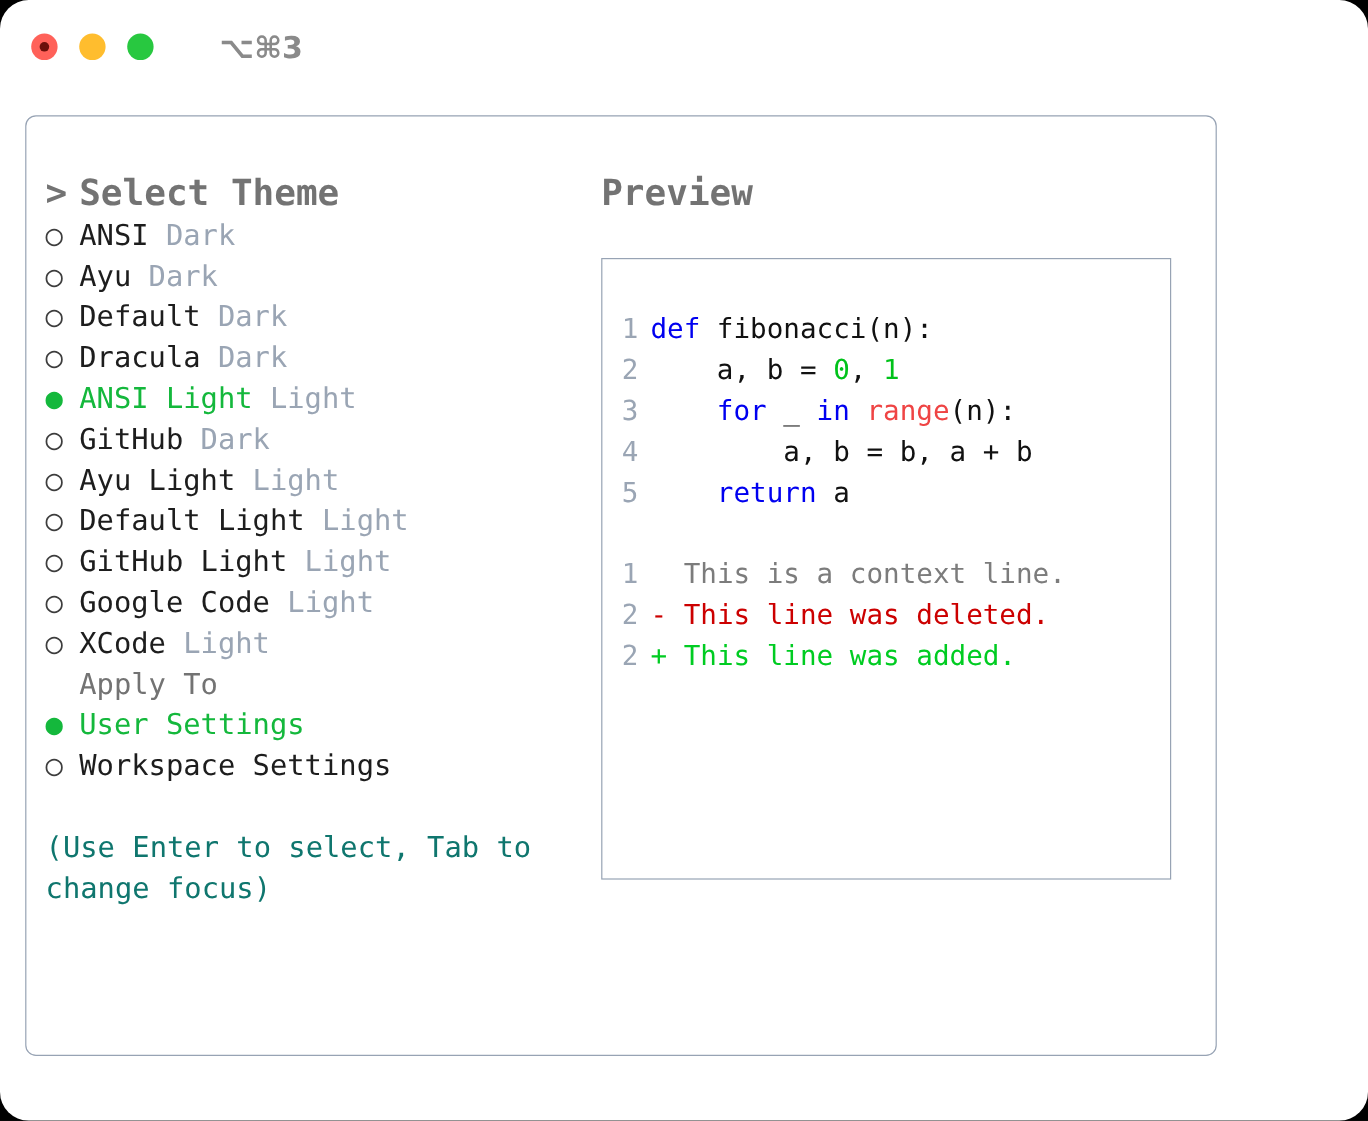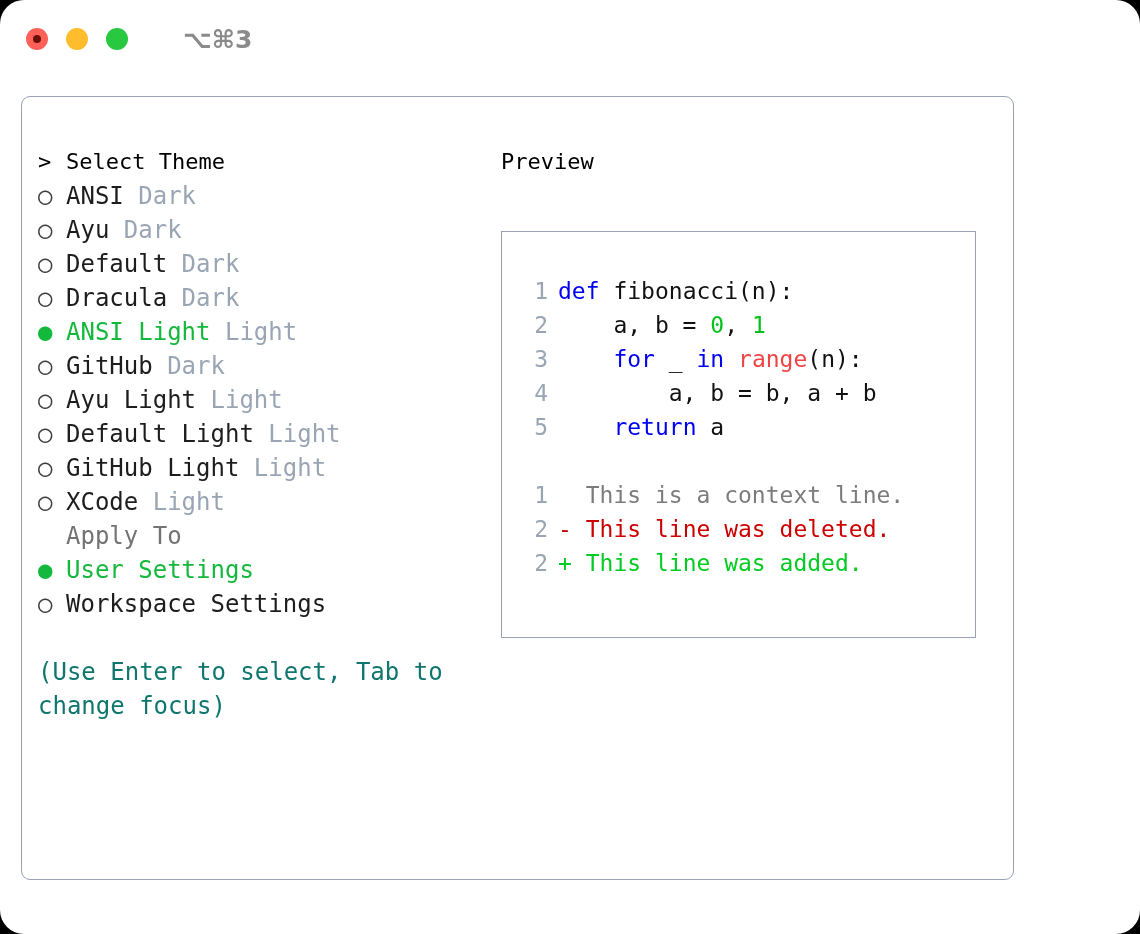--- a/index.html
+++ b/index.html
@@ -85,23 +85,23 @@
   }
 
   
   .left-col {
     position: absolute;
     left: 16px;
     top: 48px;
     width: 460px;
   }
   .section-title {
-    font-size: 22px;
-    font-weight: normal;
-    color: #000000;
+    font-size: 30px;
+    font-weight: bold;
+    color: #737373;
     line-height: 34px;
     white-space: pre;
   }
   .marker {
     display: inline-block;
     width: 28px;
   }
   .opt-row {
     font-size: 24px;
     line-height: 34px;
@@ -134,27 +134,27 @@
   }
 
   
   .right-col {
     position: absolute;
     left: 479px;
     top: 48px;
     width: 500px;
   }
   .preview-box {
-    margin-top: 52px;
+    margin-top: 36px;
     width: 475px;
-    height: 407px;
+    height: 518px;
     border: 1.5px solid #97a3b4;
     box-sizing: border-box;
     background: #ffffff;
-    padding: 42px 0 0 18px;
+    padding: 42px 0 0 2px;
   }
   .code-line {
     font-size: 23px;
     line-height: 34px;
     white-space: pre;
     color: #111111;
   }
   .ln {
     display: inline-block;
     width: 28px;
@@ -202,20 +202,21 @@
         <div id="theme-list">
             <div class="opt-row"><span class="bullet">○</span><span class="opt-label">ANSI</span><span> </span><span class="opt-suffix">Dark</span></div>
             <div class="opt-row"><span class="bullet">○</span><span class="opt-label">Ayu</span><span> </span><span class="opt-suffix">Dark</span></div>
             <div class="opt-row"><span class="bullet">○</span><span class="opt-label">Default</span><span> </span><span class="opt-suffix">Dark</span></div>
             <div class="opt-row"><span class="bullet">○</span><span class="opt-label">Dracula</span><span> </span><span class="opt-suffix">Dark</span></div>
             <div class="opt-row selected"><span class="bullet">●</span><span class="opt-label">ANSI Light</span><span> </span><span class="opt-suffix">Light</span></div>
             <div class="opt-row"><span class="bullet">○</span><span class="opt-label">GitHub</span><span> </span><span class="opt-suffix">Dark</span></div>
             <div class="opt-row"><span class="bullet">○</span><span class="opt-label">Ayu Light</span><span> </span><span class="opt-suffix">Light</span></div>
             <div class="opt-row"><span class="bullet">○</span><span class="opt-label">Default Light</span><span> </span><span class="opt-suffix">Light</span></div>
             <div class="opt-row"><span class="bullet">○</span><span class="opt-label">GitHub Light</span><span> </span><span class="opt-suffix">Light</span></div>
+            <div class="opt-row"><span class="bullet">○</span><span class="opt-label">Google Code</span><span> </span><span class="opt-suffix">Light</span></div>
             <div class="opt-row"><span class="bullet">○</span><span class="opt-label">XCode</span><span> </span><span class="opt-suffix">Light</span></div>
           </div>
 
         <div class="apply-heading"><span class="marker"></span><span>Apply To</span></div>
 
         <div id="apply-list">
             <div class="opt-row selected"><span class="bullet">●</span><span class="opt-label">User Settings</span></div>
             <div class="opt-row"><span class="bullet">○</span><span class="opt-label">Workspace Settings</span></div>
           </div>
 

